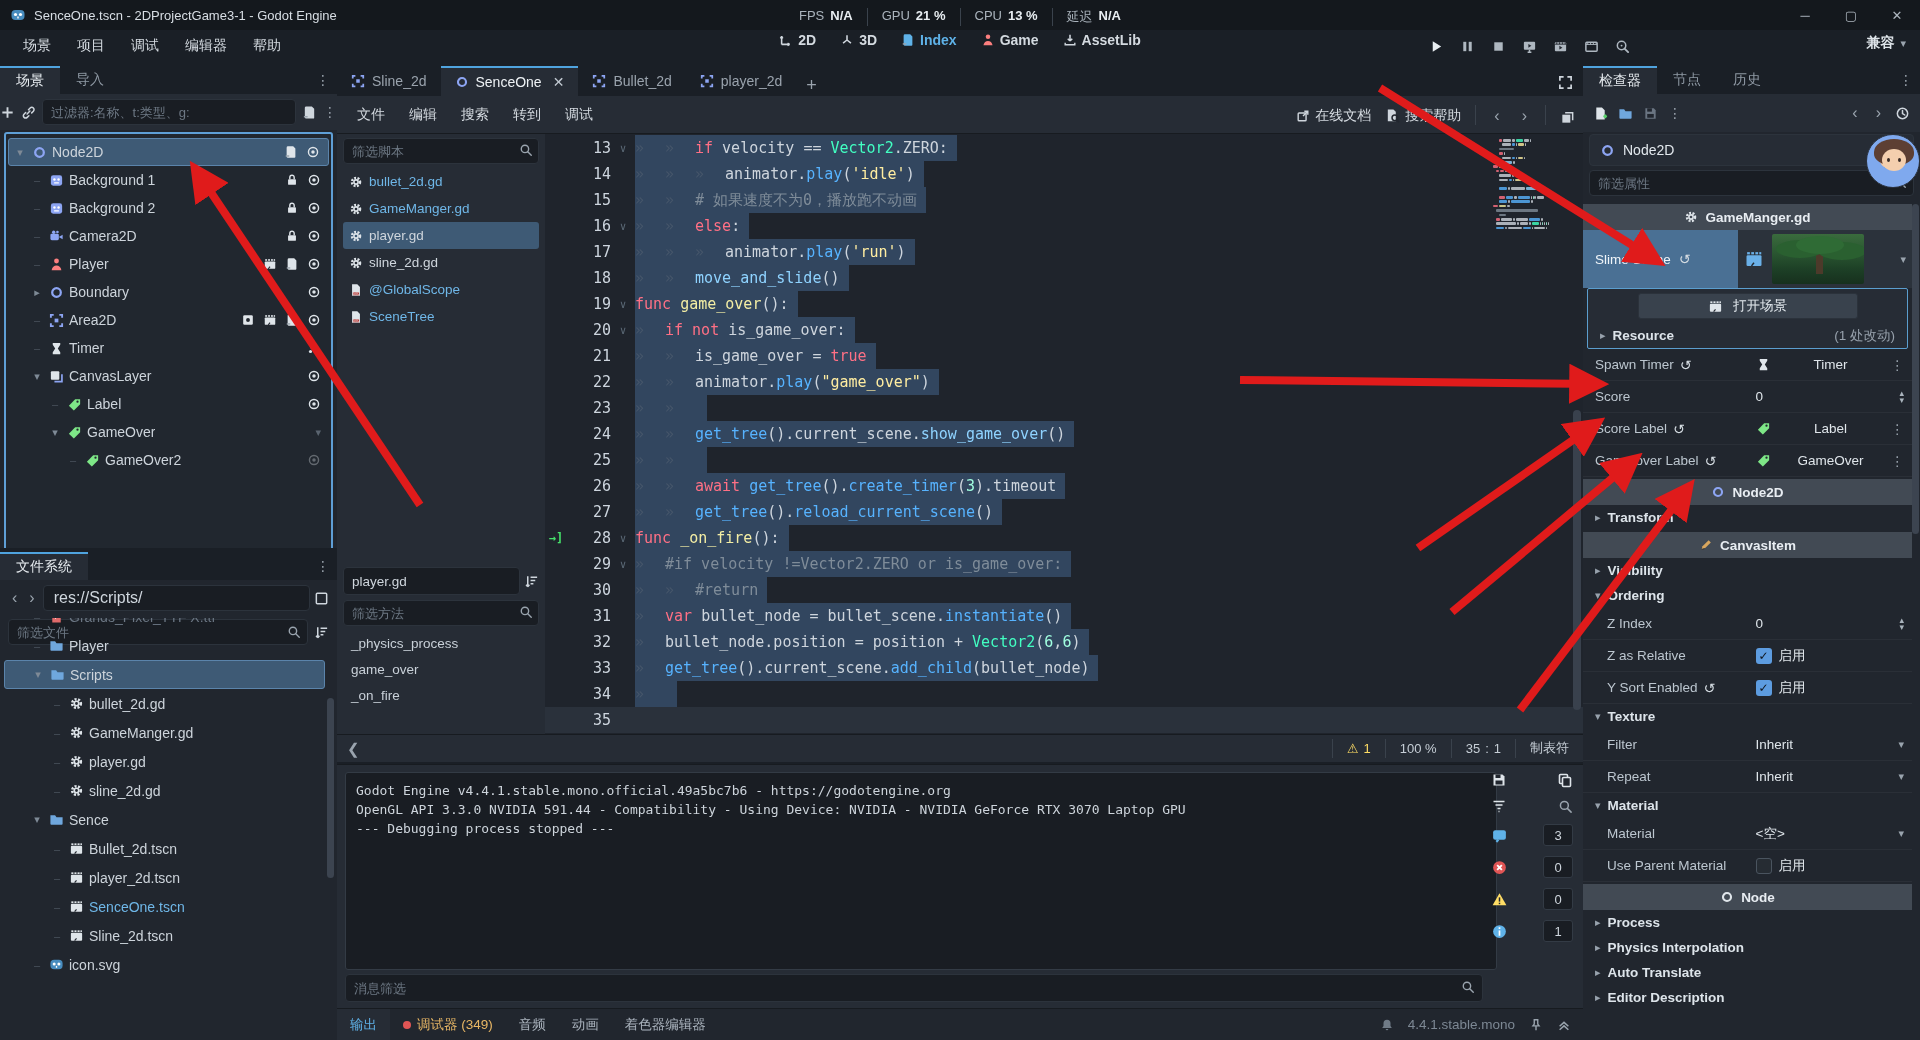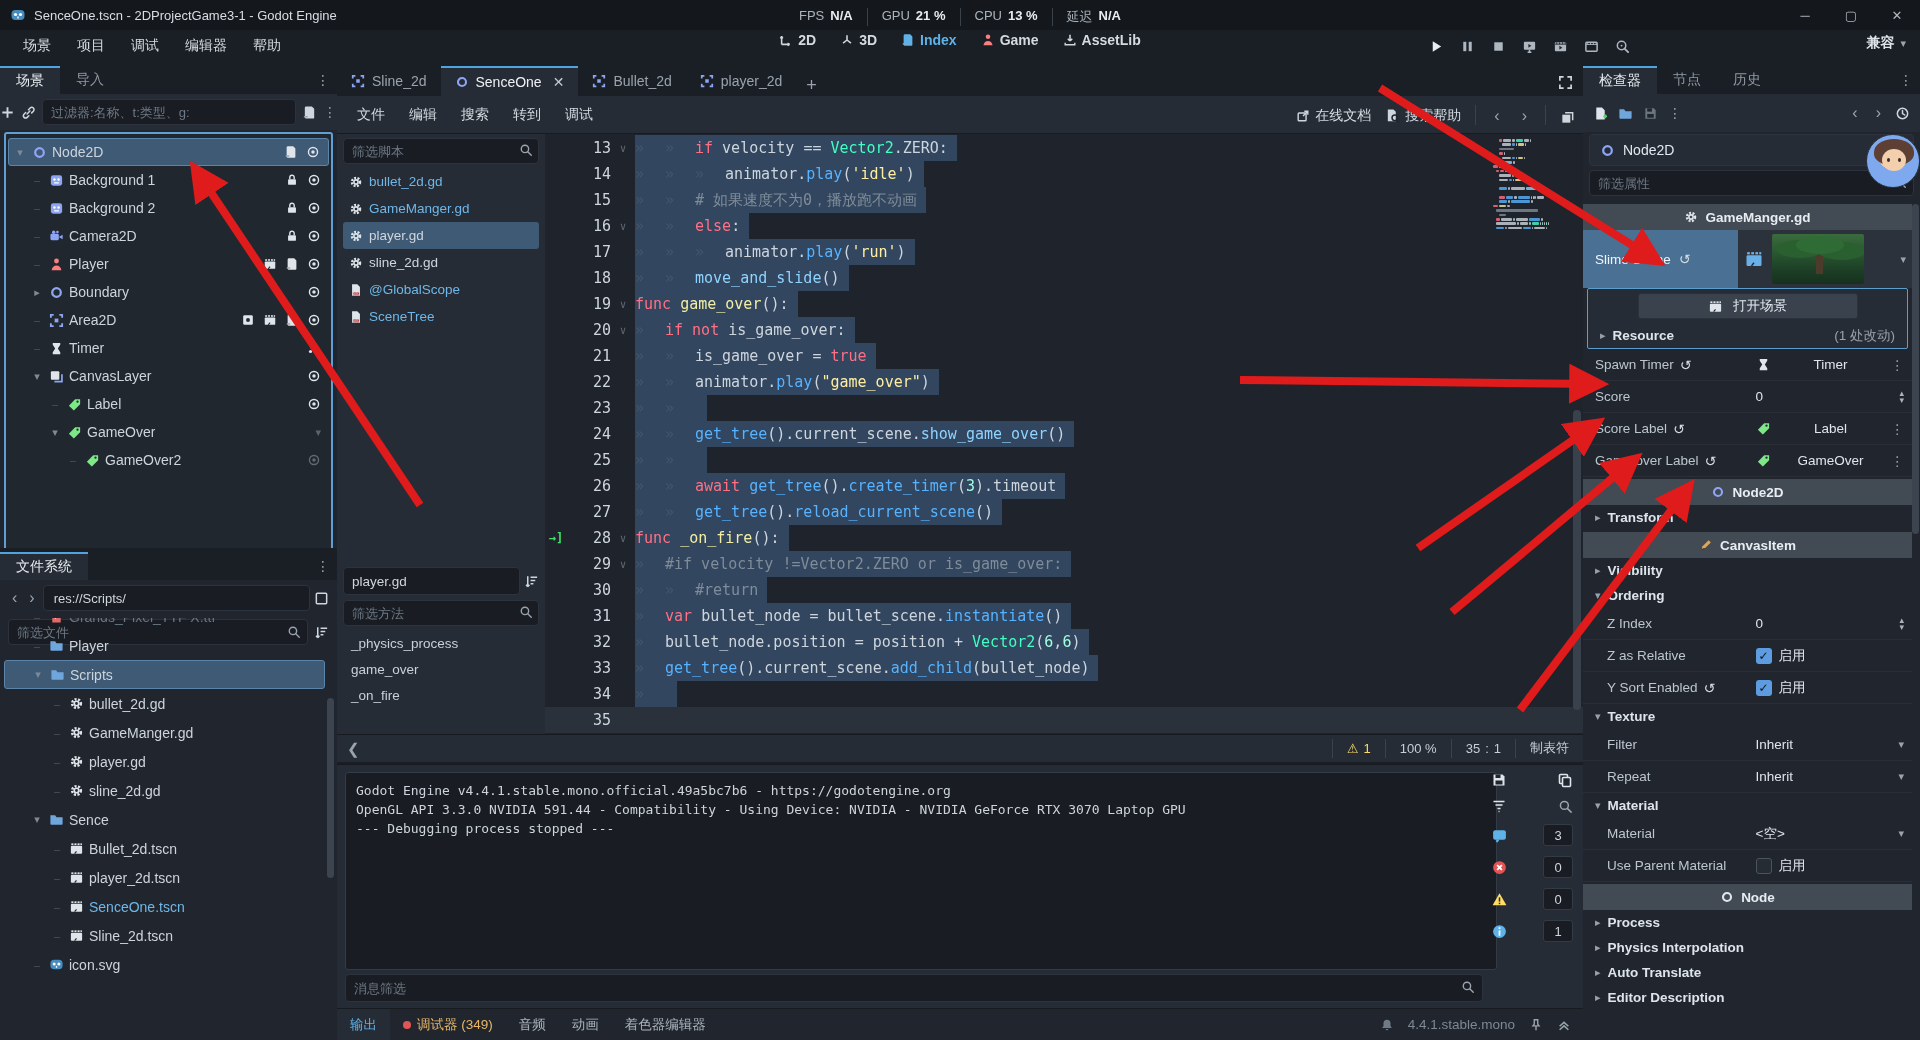--- a/index.html
+++ b/index.html
@@ -56,21 +56,21 @@
   .trow.sel { background:#3e5a75; border:1px solid #5b84ab; border-radius:3px; }
   .trow .exp { width:14px; text-align:center; color:#7e8a96; font-size:11px; flex:none; }
   .trow .spacer { flex:1; }
   .rico { display:flex; gap:8px; align-items:center; padding-right:4px; }
 
   
   #fs-panel { position:absolute; left:0; top:486px; right:0; bottom:0; }
   .fs-nav { height:36px; display:flex; align-items:center; gap:4px; padding:0 8px; background:#21262e; }
   .navbtn { color:#9aa4ae; font-size:16px; padding:0 4px; }
   #fs-path { flex:1; height:26px; background:#191d23; border:1px solid #2c333c; border-radius:4px;
-    display:flex; align-items:center; padding:0 10px; font-size:13px; color:#cfd6dd; }
+    display:flex; align-items:center; padding:0 10px; font-size:16px; color:#cfd6dd; }
   .fs-filterrow { height:32px; display:flex; align-items:center; gap:6px; padding:0 8px; }
   #fs-filter { flex:1; height:26px; min-width:0; }
   #fs-tree { position:absolute; left:4px; right:12px; top:70px; bottom:0; overflow:hidden; }
   #fs-tree .trow { height:29px; }
   .fs-scroll { position:absolute; right:3px; top:150px; width:7px; height:180px; background:#3c4450; border-radius:4px; }
   .trow.fsel { background:#3e5a75; border:1px solid #5b84ab; border-radius:3px; }
   .lbl.blue { color:#6fb7e8; }
 
   
   #editor-tabs { height:34px; background:#1a1f26; display:flex; align-items:flex-end; position:relative; }

